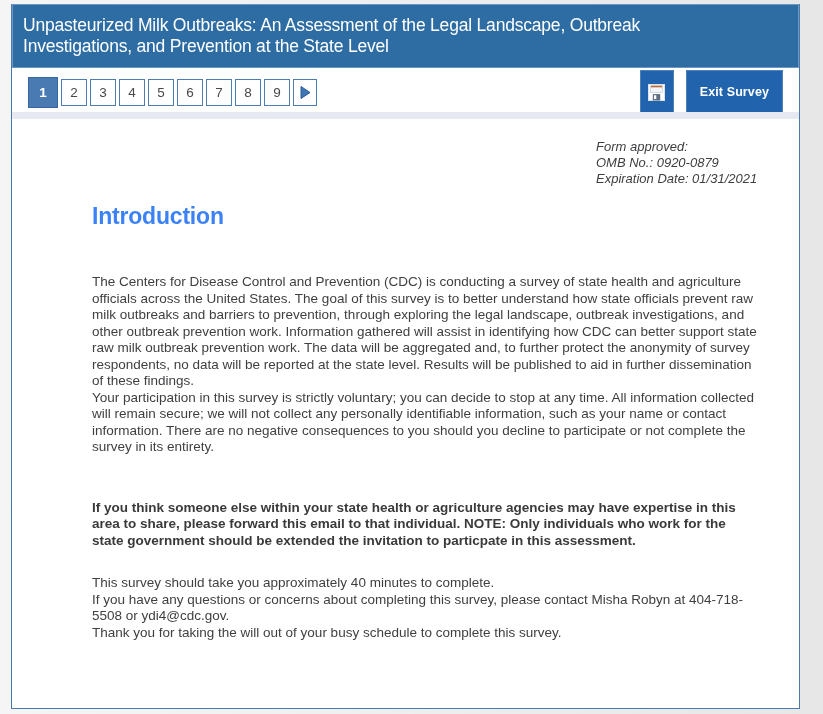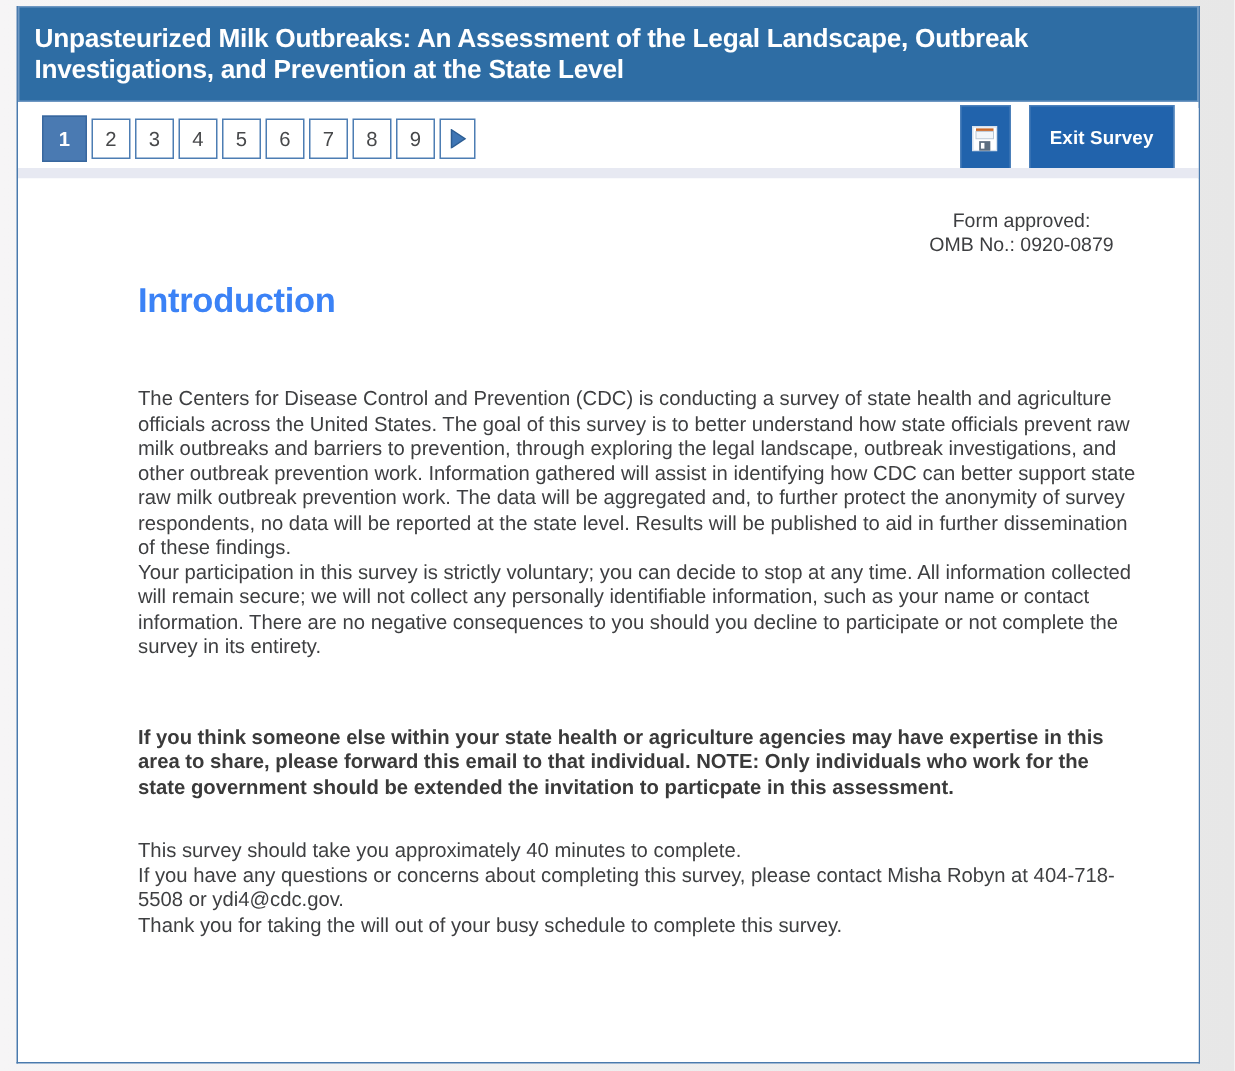--- a/index.html
+++ b/index.html
@@ -16,21 +16,21 @@
     border-right:1px solid var(--container-border-blue,#4a7aad);
     border-bottom:1px solid var(--container-border-blue,#4a7aad);
     display:flex; flex-direction:column;
   }
   .survey-header {
     background:var(--header-blue,#2e6da4);
     border:1px solid #6d97c2;
     min-height:64px; padding:10px 60px 10px 10px;
   }
   .survey-title {
-    color:#ffffff; font-size:17.5px; font-weight:700; line-height:1.18;
+    color:#ffffff; font-size:17.5px; font-weight:400; line-height:1.18;
     max-width:705px; display:block; letter-spacing:-0.2px;
   }
   .pagination-toolbar {
     margin-top:4px; height:40px; background:#ffffff;
     display:flex; align-items:center; justify-content:space-between;
     padding:0 16px 0 16px;
   }
   .page-navigation { display:flex; align-items:center; }
   .page-btn {
     width:26px; height:27px; margin-right:3px;
@@ -52,21 +52,21 @@
   }
   .save-btn { width:34px; margin-right:12px; }
   .exit-btn { padding:0 13px; font-size:12.5px; font-weight:700; letter-spacing:0.1px; }
   .toolbar-divider { height:7px; background:var(--toolbar-edge,#e7e9f2); }
   .survey-content {
     flex:1; background:#ffffff; padding:20px 33px 0 80px;
     color:var(--text-dark,#3e3f41);
   }
   .form-approval-note {
     margin-left:auto; width:170px; font-size:13px; line-height:16px;
-    color:#3d3e40; text-align:center;
+    color:#3d3e40; text-align:left;font-style:italic;
   }
   .page-title {
     font-size:23px; font-weight:700; color:#3b82f6;
     margin:16px 0 0 0; letter-spacing:-0.2px;
   }
   .text-block { margin-top:44px; font-size:13.5px; line-height:16.5px; }
   .paragraph { font-size:13.5px; line-height:16.5px; }
   .forward-note { margin-top:44px; font-weight:700; color:#3a3a3a; max-width:650px; }
   .closing-block { margin-top:26px; }
   svg { display:block; }
@@ -116,20 +116,21 @@
       </div>
     </div>
 
     <div class="toolbar-divider"></div>
 
     <div class="survey-content">
 
       <div class="form-approval-note">
         <div>Form approved:</div>
         <div>OMB No.: 0920-0879</div>
+        <div>Expiration Date: 01/31/2021</div>
       </div>
 
       <h2 class="page-title">Introduction</h2>
 
       <div class="text-block">
         <div class="paragraph">The Centers for Disease Control and Prevention (CDC) is conducting a survey of state health and agriculture officials across the United States. The goal of this survey is to better understand how state officials prevent raw milk outbreaks and barriers to prevention, through exploring the legal landscape, outbreak investigations, and other outbreak prevention work. Information gathered will assist in identifying how CDC can better support state raw milk outbreak prevention work. The data will be aggregated and, to further protect the anonymity of survey respondents, no data will be reported at the state level.  Results will be published to aid in further dissemination of these findings.</div>
         <div class="paragraph">Your participation in this survey is strictly voluntary; you can decide to stop at any time. All information collected will remain secure; we will not collect any personally identifiable information, such as your name or contact information. There are no negative consequences to you should you decline to participate or not complete the survey in its entirety.</div>
       </div>
 
       <div class="paragraph forward-note">If you think someone else within your state health or agriculture agencies may have expertise in this area to share, please forward this email to that individual. NOTE: Only individuals who work for the state government should be extended the invitation to particpate in this assessment.</div>

